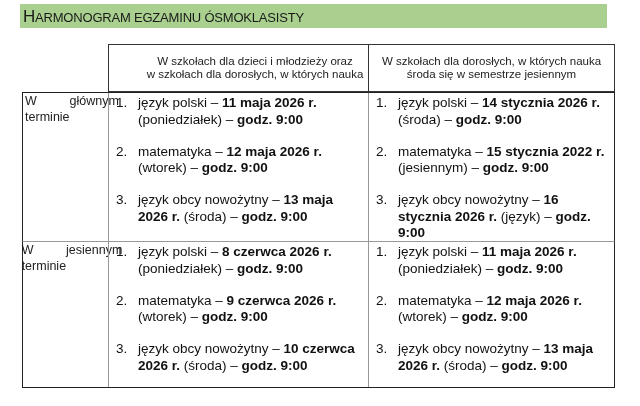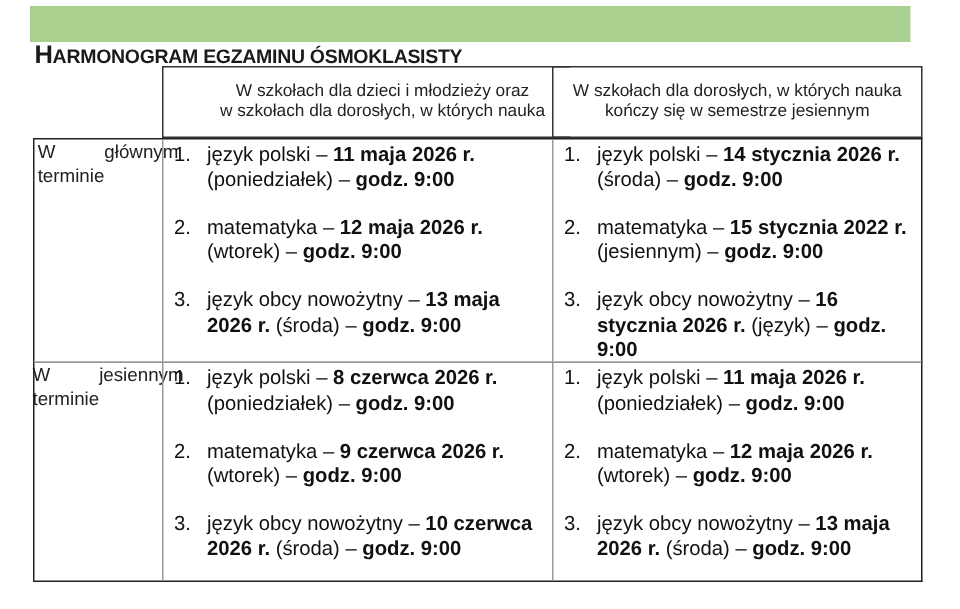--- a/index.html
+++ b/index.html
@@ -1,18 +1,18 @@
 <!DOCTYPE html>
 <html><head>
 <meta charset="utf-8">
 <style>
   html, body { margin:0; padding:0; background:#ffffff; }
   body { width:640px; height:406px; position:relative; overflow:hidden; font-family:"Liberation Sans", sans-serif; color:#111; }
   .title-bar { position:absolute; left:20px; top:4px; width:587px; height:24px; background:#a9d08e; }
-  .title { position:absolute; left:3px; top:3px; font-weight:bold; font-size:17px; color:#1a1a1a; letter-spacing:-0.2px; white-space:nowrap;margin-top:20px; }
+  .title { position:absolute; left:3px; top:3px; font-weight:normal; font-size:17px; color:#1a1a1a; letter-spacing:-0.2px; white-space:nowrap; }
   .title .sc { font-size:13px; }
   .hdr-cell { position:absolute; top:44px; height:48px; border:1px solid #333; box-sizing:border-box; display:flex; align-items:center; justify-content:center; text-align:center; font-size:11.5px; line-height:13.5px; color:#222; }
   .hdr1 { left:108px; width:272px; border-right:none;padding-left:21px; }
   .hdr2 { left:368px; width:247px; }
   .hdr-cell span { display:block; }
   .row { position:absolute; left:22px; width:593px; border:1px solid #222; box-sizing:border-box; }
   .row1 { top:92px; height:150px; border-bottom:1px solid #999; }
   .row2 { top:241px; height:147px; border-top:1px solid #999; }
   .label { position:absolute; left:0; width:86px; top:0; bottom:0; display:flex; flex-direction:row; justify-content:center; padding-left:6px; font-size:12.5px; line-height:16px; color:#222; }
   .vline { position:absolute; top:0; bottom:0; width:1px; background:#999; }
@@ -33,21 +33,21 @@
 
 <div class="hdr-cell hdr1">
   <div>
     <span>W szkołach dla dzieci i młodzieży oraz</span>
     <span>w szkołach dla dorosłych, w których nauka</span>
   </div>
 </div>
 <div class="hdr-cell hdr2">
   <div>
     <span>W szkołach dla dorosłych, w których nauka</span>
-    <span>kończy się w semestrze jesiennym</span>
+    <span>środa się w semestrze jesiennym</span>
   </div>
 </div>
 
 <div class="row row1">
   <div class="label">
     <span>W terminie</span>
     <span>głównym</span>
   </div>
   <div class="vline v1"></div>
   <div class="vline v2"></div>

